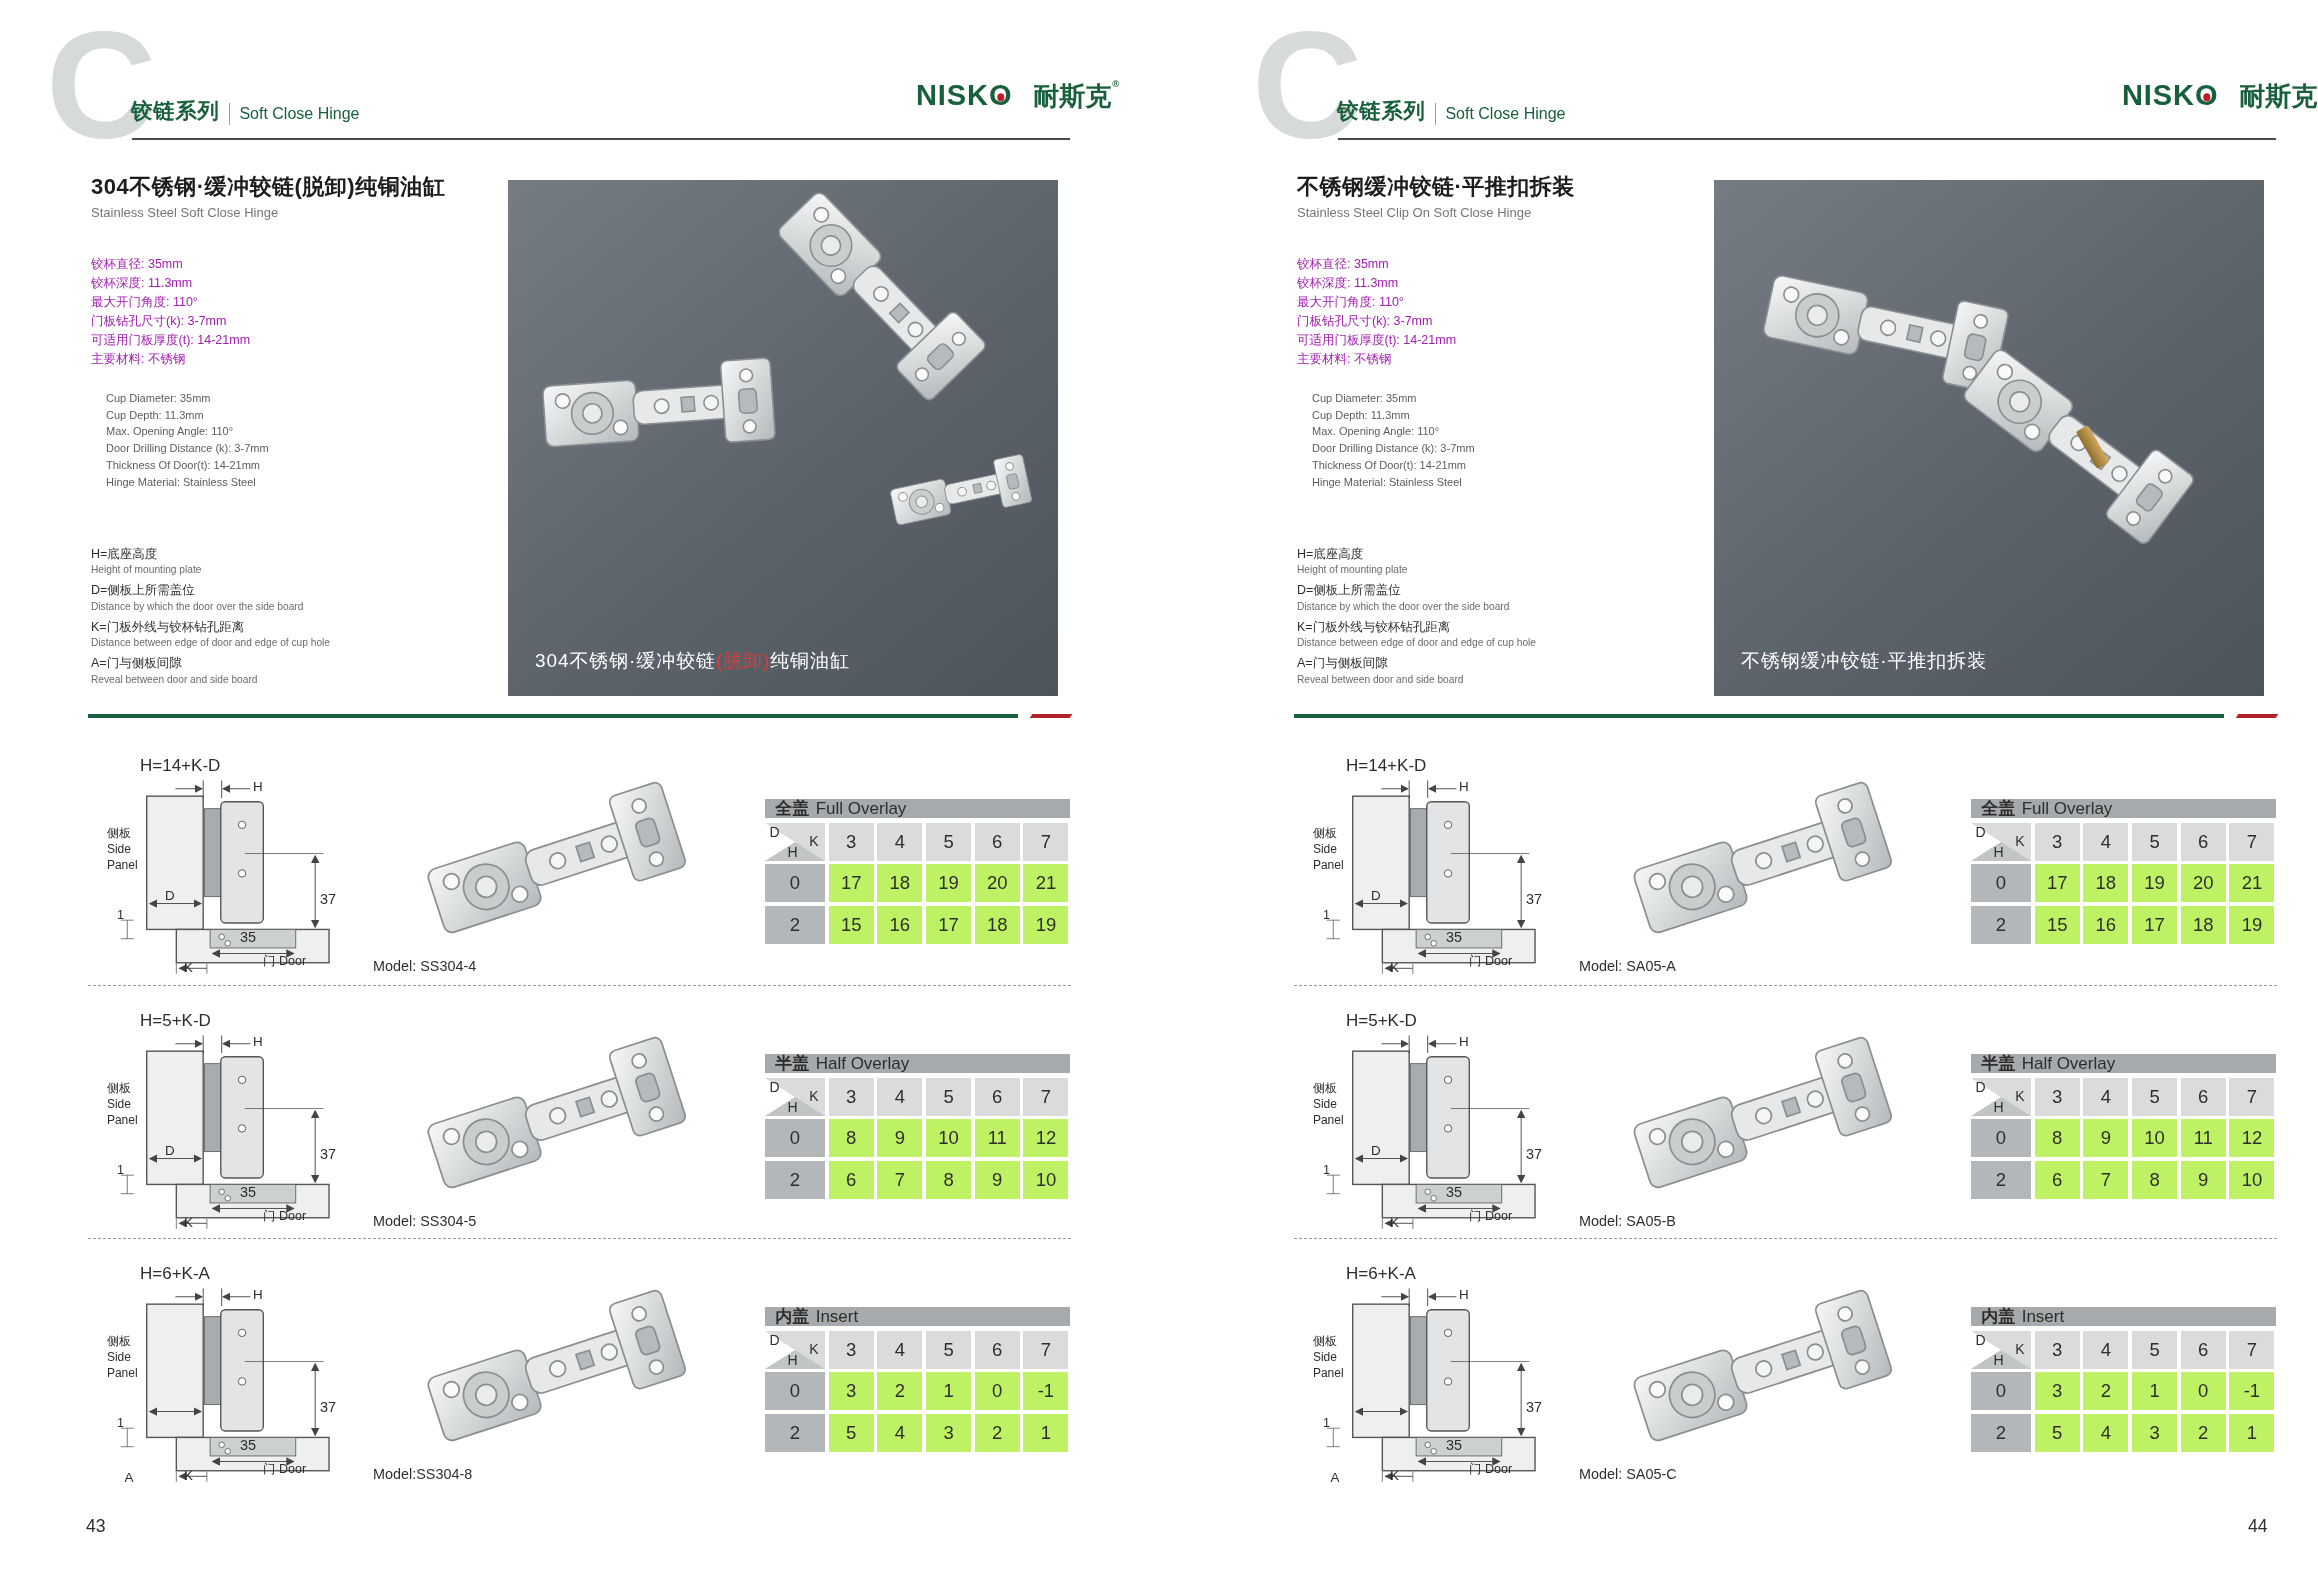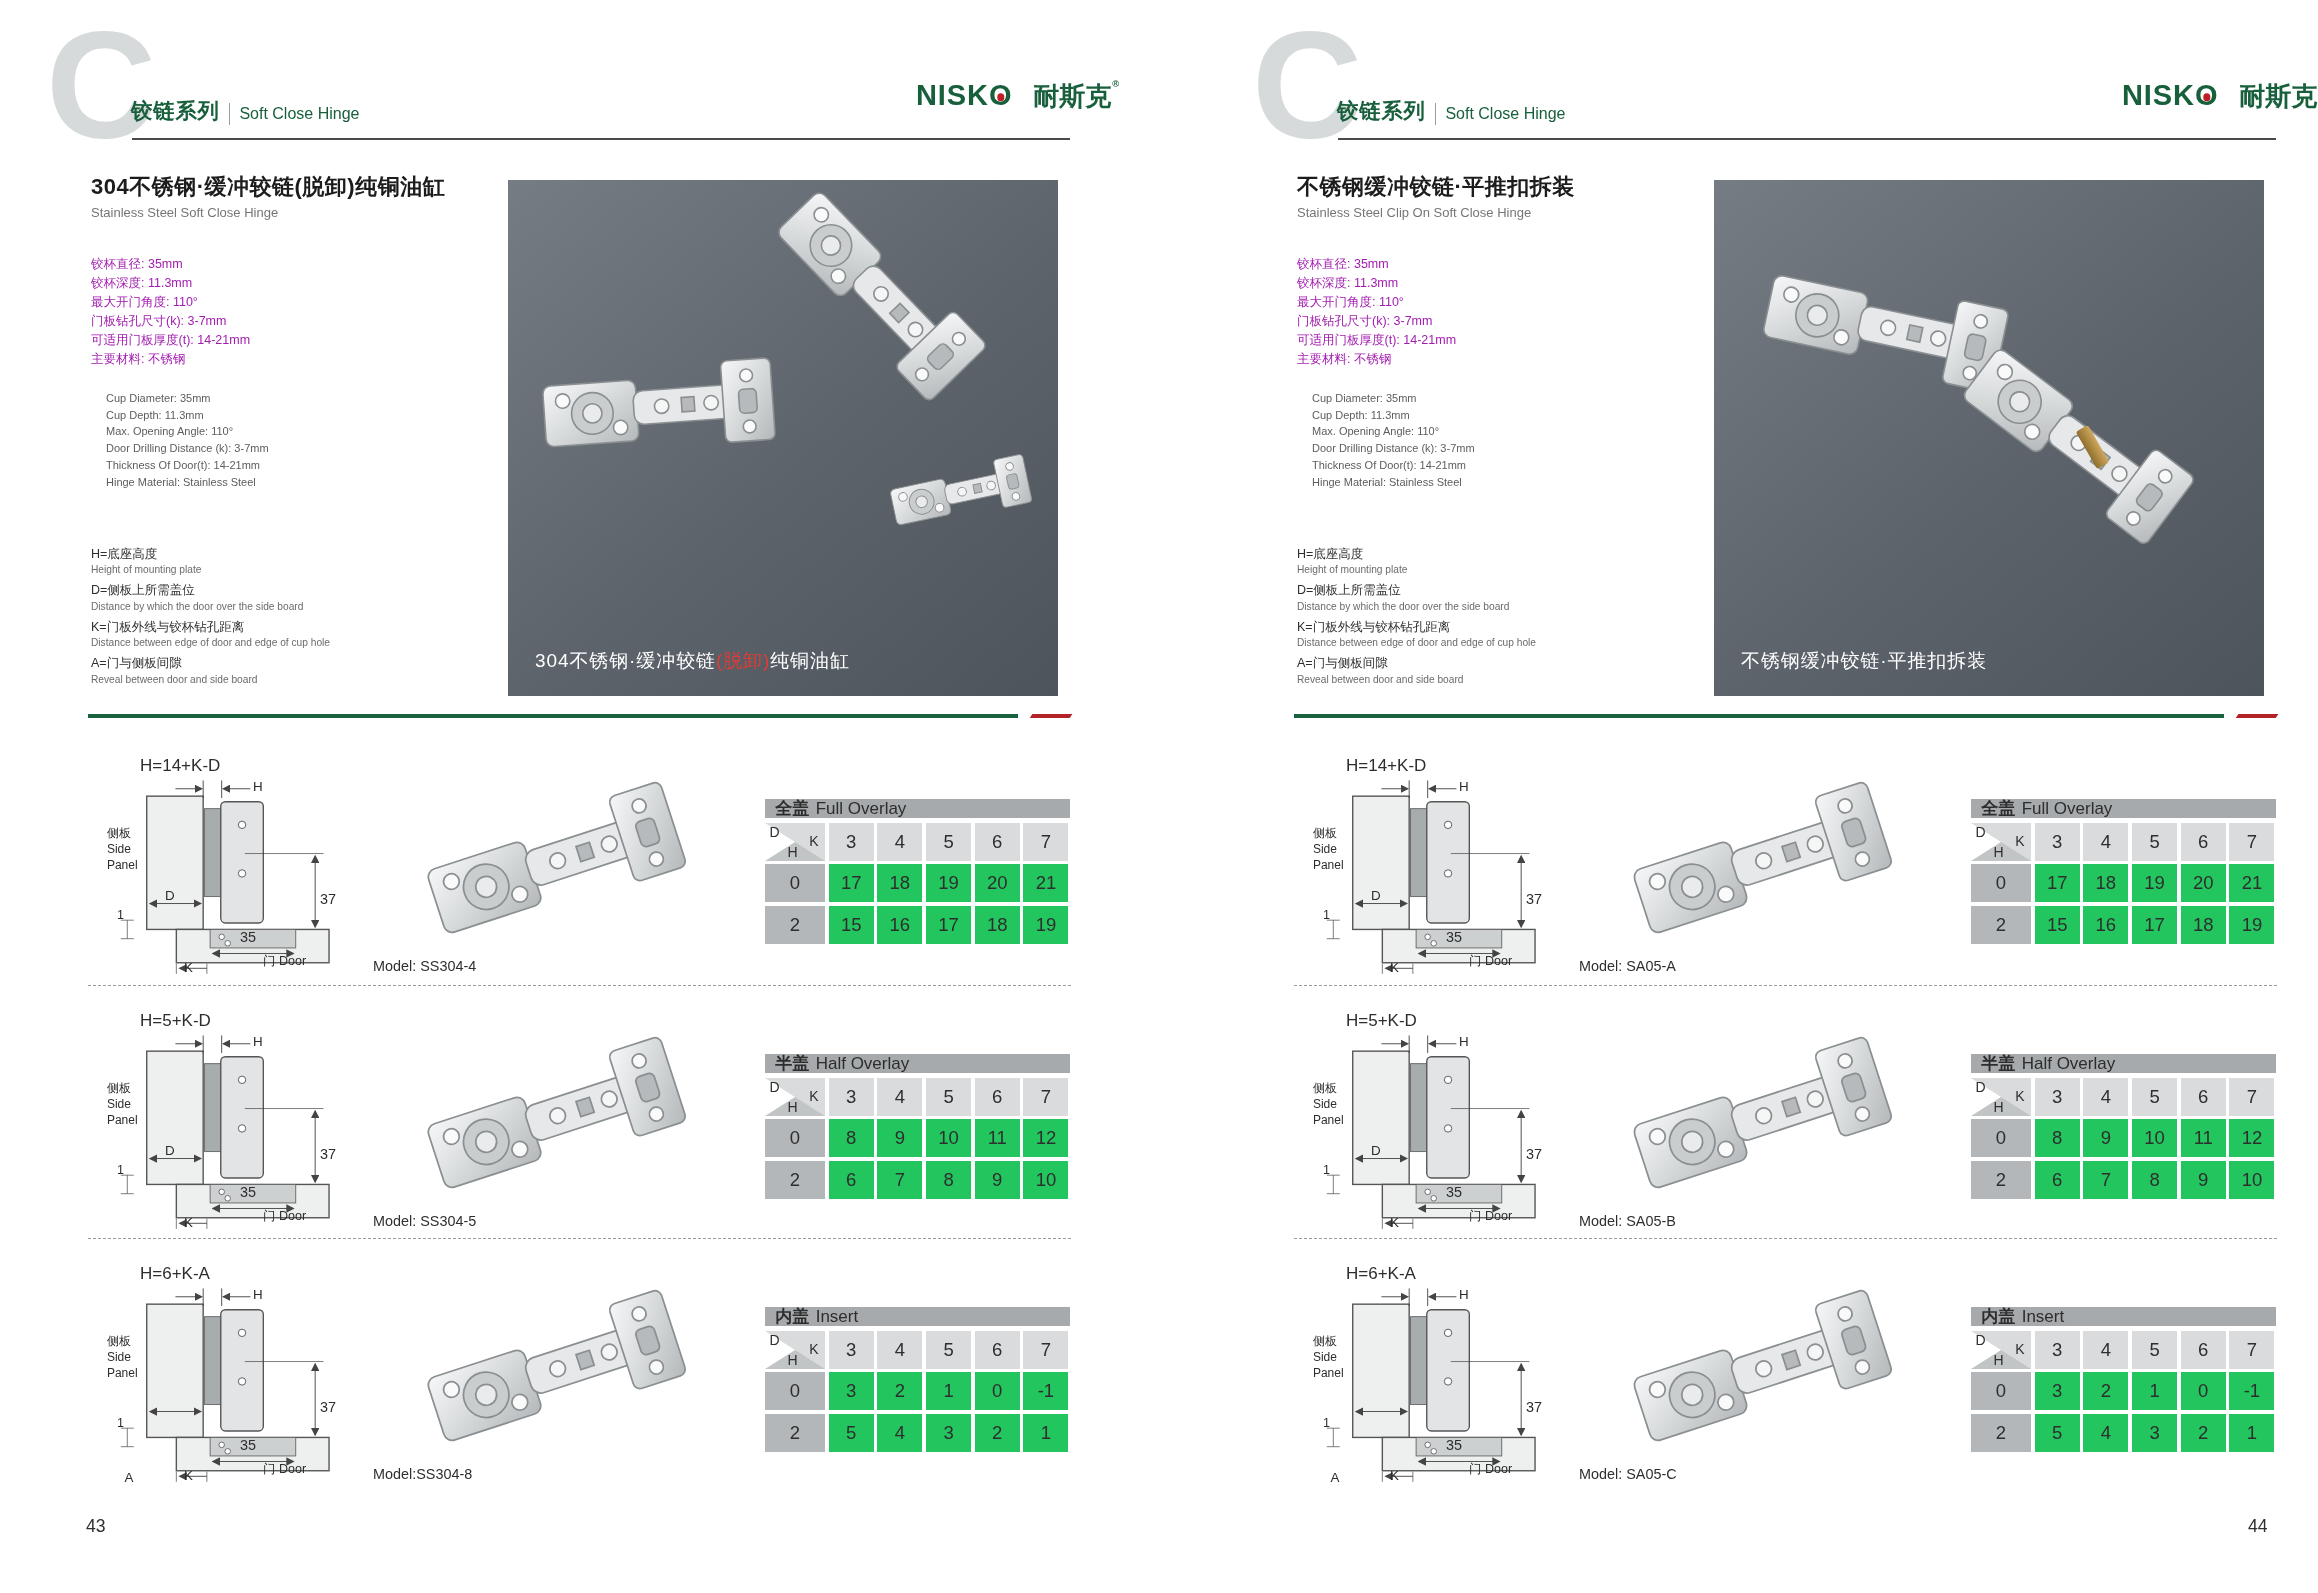--- a/index.html
+++ b/index.html
@@ -74,21 +74,21 @@
 
   .tbl{position:absolute;left:765px;top:44px;width:305px;}
   .tbl-title{height:19px;background:#a6aaac;color:#2d2d2d;font-size:17px;
              display:flex;align-items:center;padding-left:10.2px;}
   .tbl-title .cn{font-weight:bold;margin-right:6.5px;}
   .tbl-grid{margin-top:4.6px;display:grid;grid-template-columns:60px repeat(5,45px);gap:3.7px;}
   .cell{height:38px;display:flex;align-items:center;justify-content:center;
         font-size:18.5px;color:#2e2e2e;}
   .cell.k{background:#d9dbdc;}
   .cell.rh{background:#b4b7b9;}
-  .cell.d{background:#22c55e;}
+  .cell.d{background:#bef264;}
   .corner{position:relative;background-color:#ffffff;
     background-image:linear-gradient(to top right,rgba(0,0,0,0) 49.4%,#d9dbdc 50.6%),
                      linear-gradient(to bottom right,rgba(0,0,0,0) 49.4%,#c2c5c6 50.6%);}
   .corner .cd{position:absolute;left:4.6px;top:1.9px;font-size:14px;}
   .corner .ck{position:absolute;right:6.5px;top:10.2px;font-size:14px;}
   .corner .ch{position:absolute;left:46%;bottom:0.9px;transform:translateX(-50%);font-size:14px;}
 
   .model{position:absolute;left:373px;top:203px;font-size:14.4px;color:#2f2f2f;}
   .pageno{position:absolute;top:1516px;font-size:17.6px;color:#2f2f2f;}
   .page.left .pageno{left:86px;}

